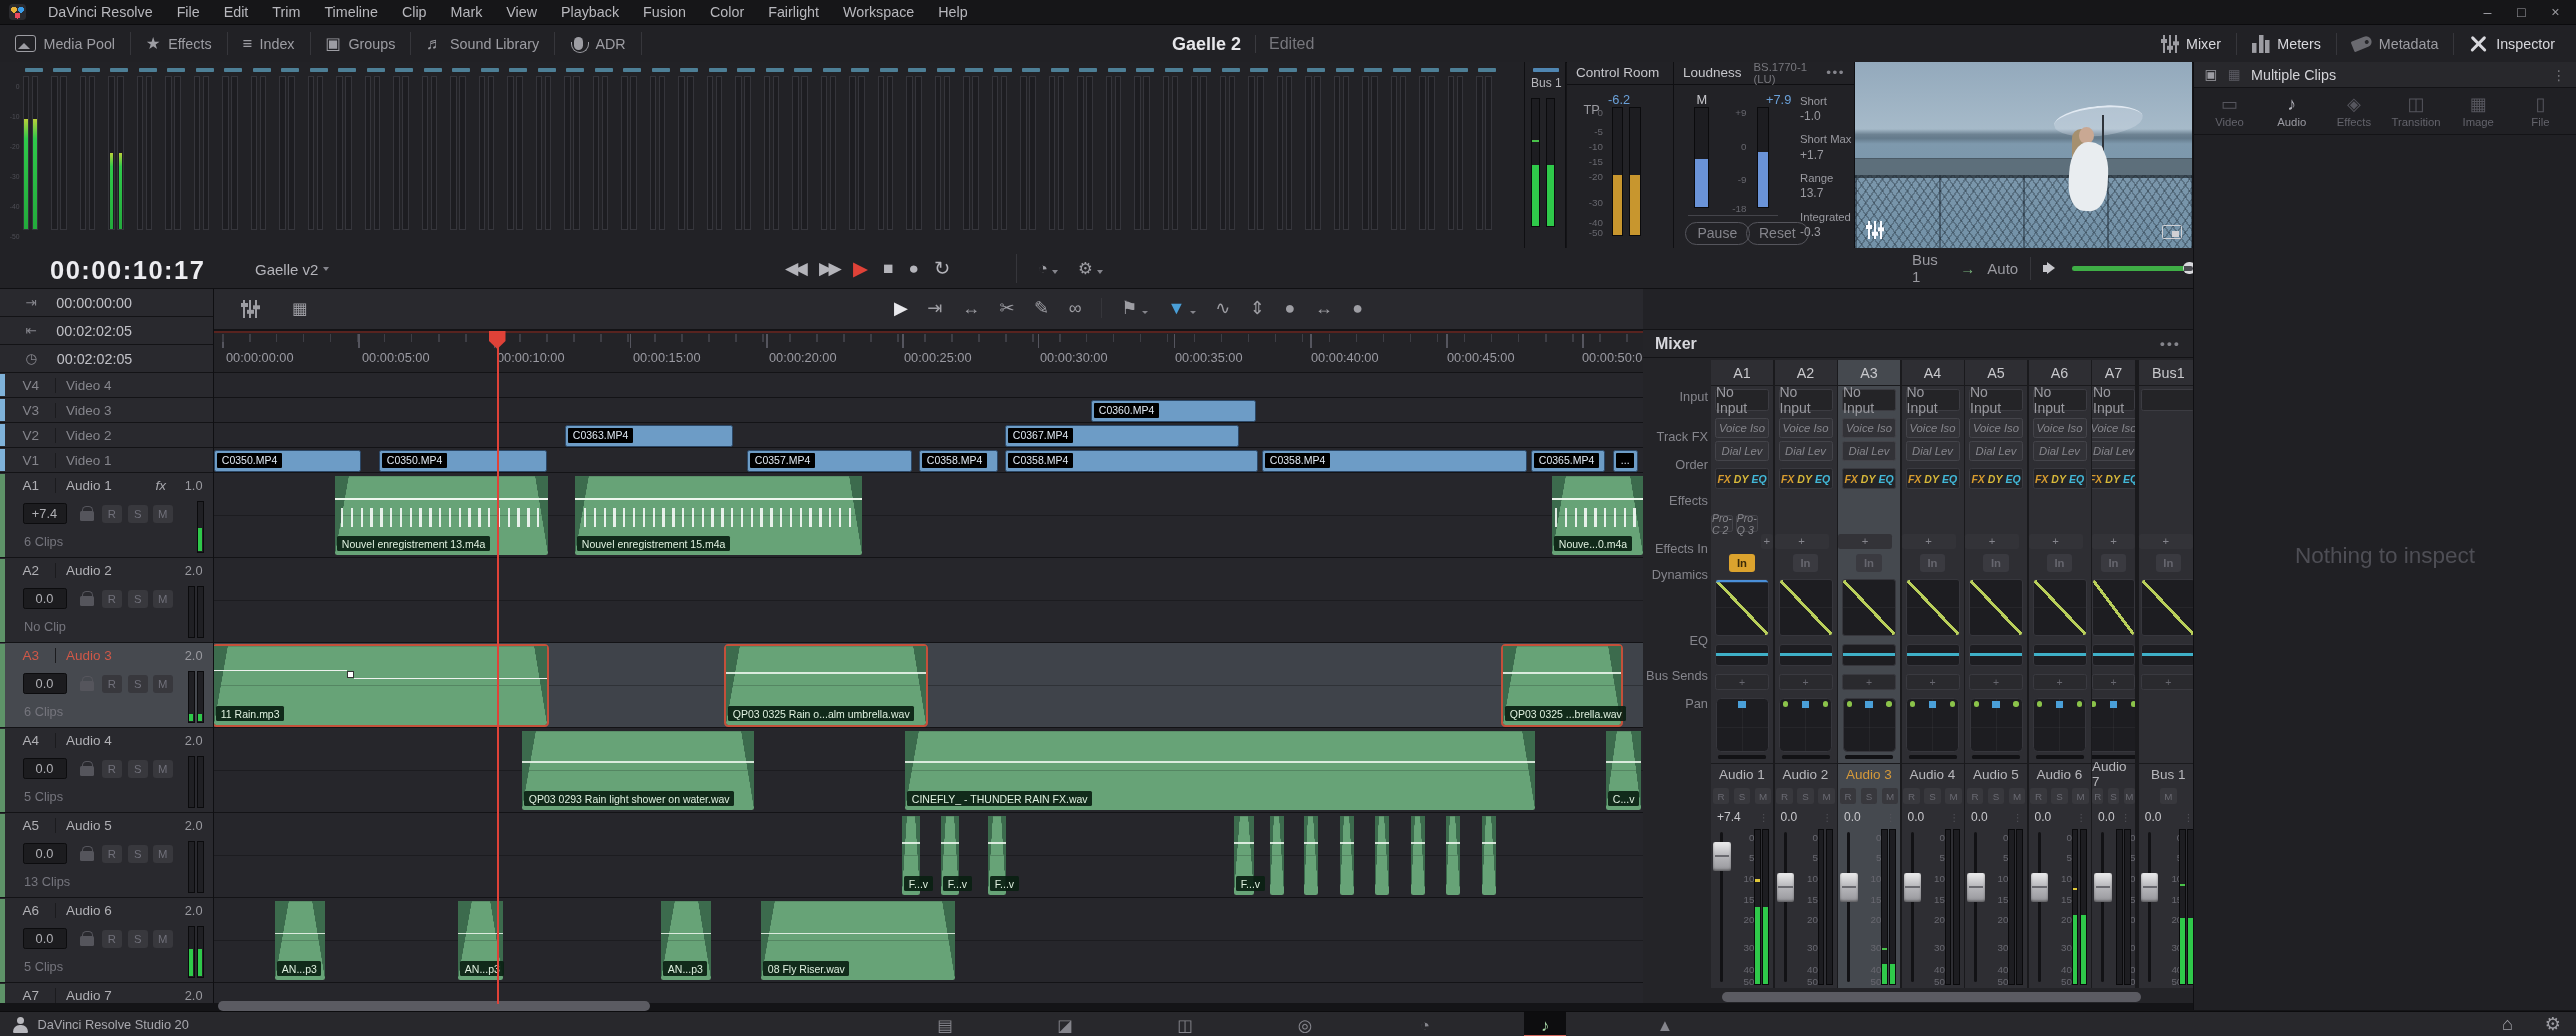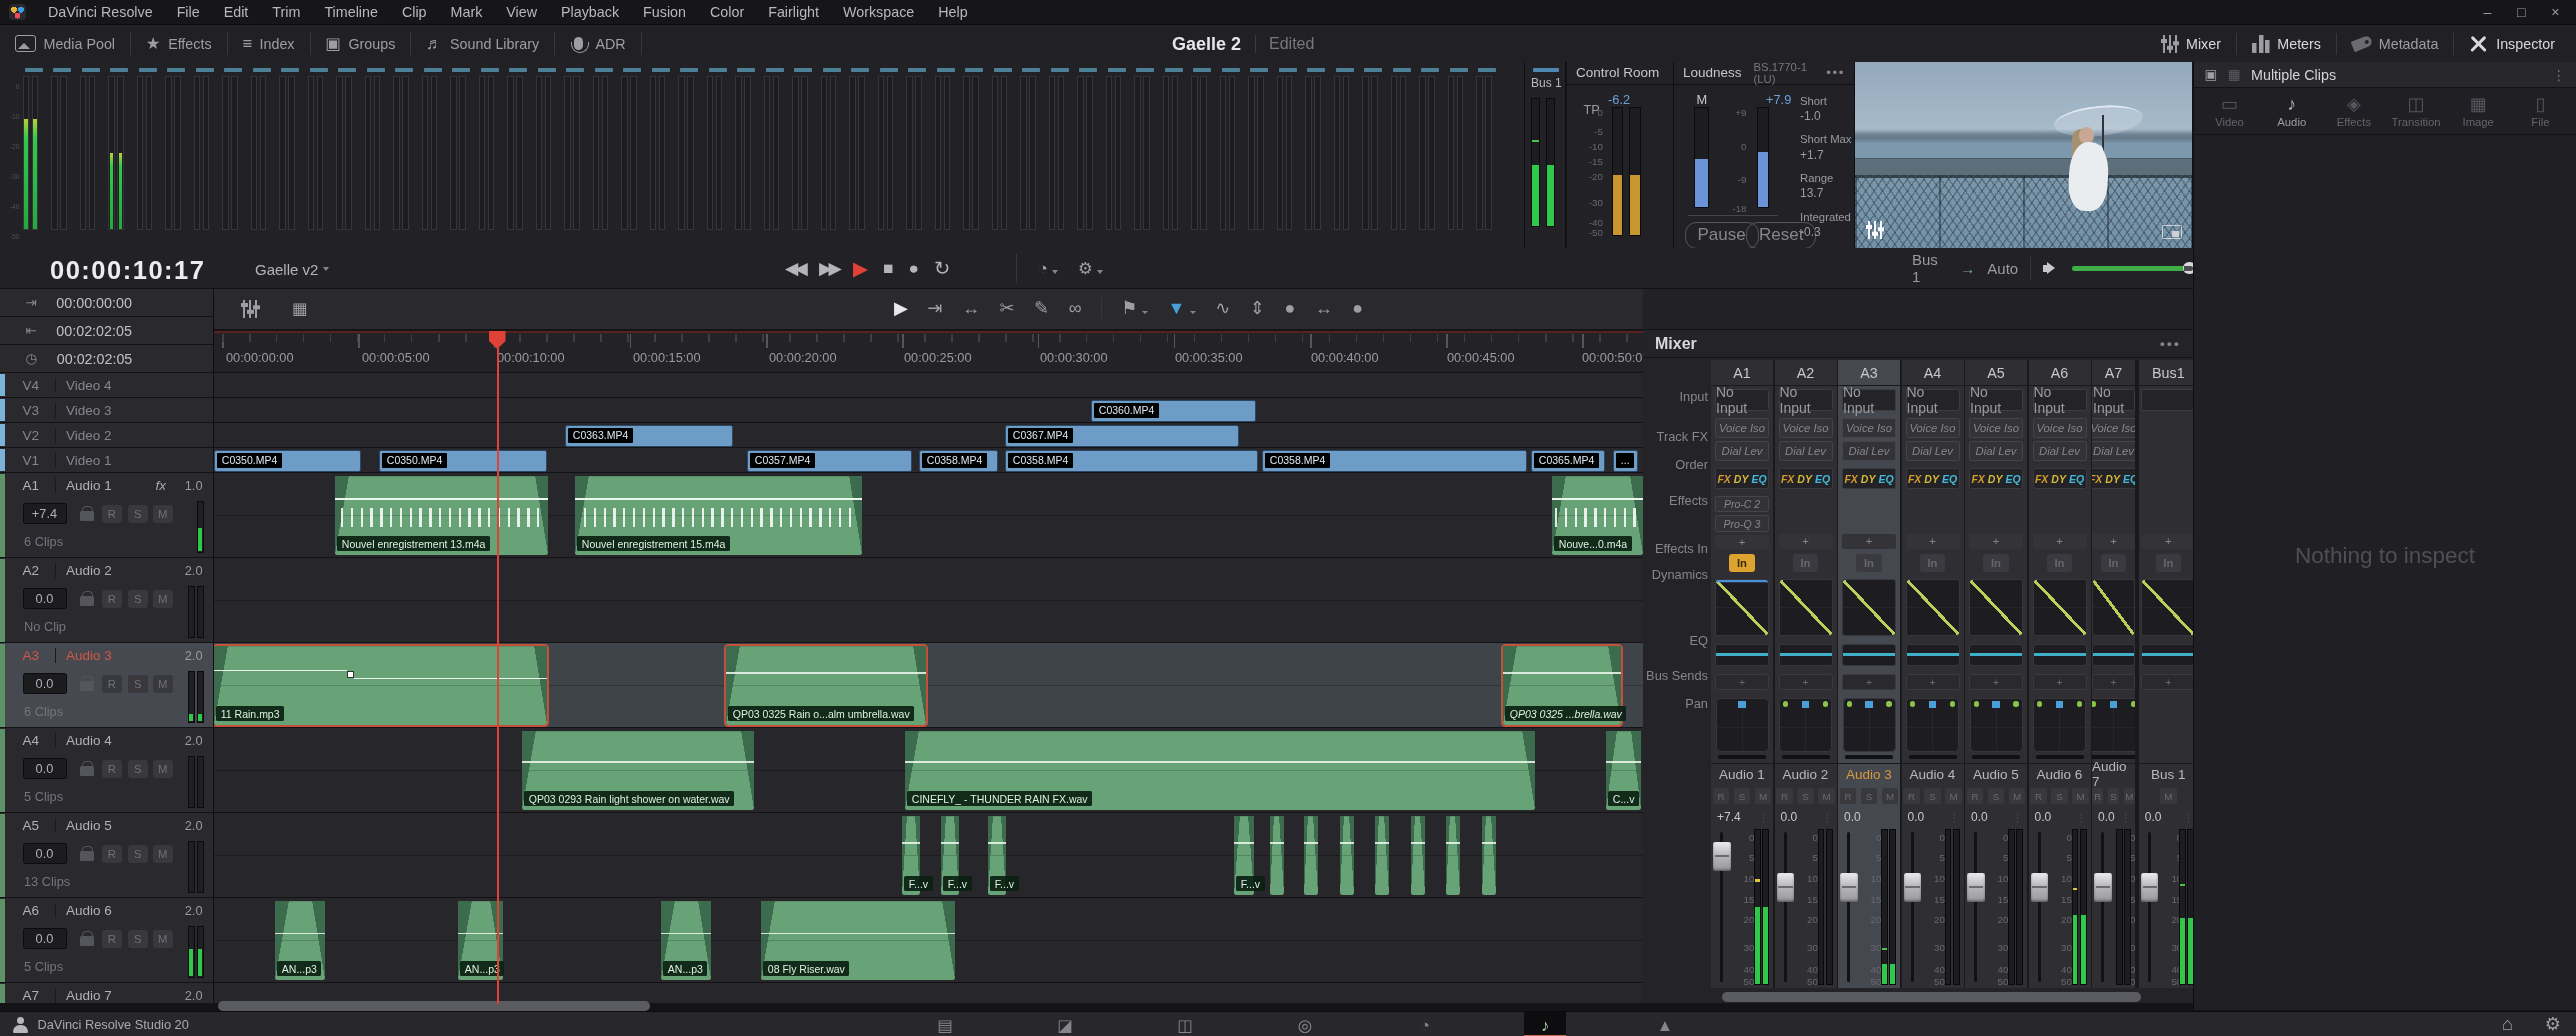--- a/index.html
+++ b/index.html
@@ -81,21 +81,21 @@
   .vm-fill{position:absolute;bottom:0;left:0;right:0;background:#2fc94a}
   .vm-peak{position:absolute;left:0;right:0;height:2.3px}
   #controlroom{left:1567px;width:107px;border-right:0.8px solid #0f0f12}
   .pt-head{height:22.5px;display:flex;align-items:center;padding:0 9px;font-size:13.5px;color:#c6c6cb;
     border-bottom:0.8px solid #0f0f12;gap:7.5px}
   .scale-col{position:absolute;font-size:9.8px;color:#67676e;text-align:right;width:22.5px}
   .scale-col div{position:absolute;right:0}
   #loudness{left:1674px;width:181px;border-right:0.8px solid #0f0f12}
   .blue{color:#6aa0d8}.yellow{color:#d7b93a}
   .loud-stat{position:absolute;font-size:11.3px;color:#9a9aa0}
-  .pill{border:1.5px solid #55555c;border-radius:11.3px;color:#85858c;font-size:17px;padding:2.3px 12px;display:inline-block}
+  .pill{border:1.5px solid #55555c;border-radius:11.3px;color:#85858c;font-size:14px;padding:2.3px 12px;display:inline-block}
   
   #viewer{position:absolute;left:1855px;top:62px;width:337px;height:186px;overflow:hidden;
     background:linear-gradient(180deg,#93a9bc 0%,#a6bac9 36%,#6d8292 39%,#647a8b 41%,#7e99ad 44%,#7392a8 100%)}
   #v-wall{position:absolute;left:0;top:96px;width:100%;height:19.5px;background:#5d6f7b;border-top:1.5px solid #4a5a66}
   #v-fence{position:absolute;left:0;top:113px;width:100%;height:73px;
     background:repeating-linear-gradient(55deg,rgba(22,32,42,.30) 0 1.5px,transparent 1.5px 6.8px),
                repeating-linear-gradient(-55deg,rgba(22,32,42,.30) 0 1.5px,transparent 1.5px 6.8px),
                repeating-linear-gradient(90deg,rgba(25,35,45,.45) 0 2.3px,transparent 2.3px 84px);
     border-top:3px solid rgba(30,40,50,.55)}
   #v-fig{position:absolute;left:194px;top:47px;width:90px;height:120px}
@@ -208,21 +208,21 @@
   .mid{height:26px;font-size:14.3px;color:#c8c8cc;border-bottom:0.8px solid #1a1a1d}
   .m-input{height:28.6px}
   .inputbox{width:54px;height:22px;background:#242427;border:0.8px solid #3c3c42;border-radius:2.3px;color:#9a9aa0;
     font-size:14px;display:flex;align-items:center;justify-content:center}
   .m-tfx{height:50px;flex-direction:column;gap:3.8px;justify-content:center}
   .tfxchip{width:54px;height:19.5px;background:#323237;border:0.8px solid #44444a;border-radius:2.3px;color:#86868c;
     font-size:11.3px;font-style:italic;display:flex;align-items:center;justify-content:center}
   .m-order{height:28px}
   .orderbox{width:54px;height:21px;background:#232327;border:0.8px solid #3a3a40;border-radius:2.3px;
     display:flex;align-items:center;justify-content:center;gap:3px;font-size:10.5px;font-weight:bold;font-style:italic}
-  .m-effects{height:59px;flex-direction:column;justify-content:flex-start;padding-top:3px;gap:3px}
+  .m-effects{height:59px;flex-direction:row;justify-content:flex-start;padding-top:3px;gap:3px}
   .fxchip{width:54px;height:17.3px;background:#323237;border:0.8px solid #44444a;border-radius:2.3px;color:#86868c;
     font-size:10.5px;font-style:italic;display:flex;align-items:center;justify-content:center}
   .plusbox{width:54px;height:14.3px;background:#333338;border-radius:2.3px;color:#85858c;font-size:11.3px;
     display:flex;align-items:center;justify-content:center;margin-top:auto;margin-bottom:3px}
   .m-fxin{height:22.5px}
   .inchip{width:25.5px;height:18px;border-radius:3px;background:#3a3a40;color:#66666e;font-size:11.3px;font-weight:bold;
     display:flex;align-items:center;justify-content:center}
   .inchip.on{background:#dca32e;color:#3a2a08}
   .m-dyn{height:66px}
   .dynpad{width:54px;height:57px;background:#1d1d21;border:0.8px solid #36363c;border-radius:3px;
@@ -1154,21 +1154,21 @@
       <div class="aclip sel" style="left: 0px; width: 333px;">
         <div class="auto1"></div>
         <div class="auto2"></div>
         <div class="autoh"></div>
         <div class="achip">11 Rain.mp3</div>
       </div>
       <div class="aclip sel" style="left: 512px; width: 200px;">
         <div class="gainline" style="top: 33%;"></div>
         <div class="achip">QP03 0325 Rain o...alm umbrella.wav</div>
       </div>
-      <div class="aclip sel" style="left: 1289px; width: 118px; font-style: italic;">
+      <div class="aclip sel" style="left: 1289px; width: 118px;">
         <div class="gainline" style="top: 33%;"></div>
         <div class="achip">QP03 0325 ...brella.wav</div>
       </div>
     </div>
     <div class="arow">
       <div class="aclip" style="left: 308px; width: 232px;">
         <div class="gainline" style="top: 38%;"></div>
         <div class="achip">QP03 0293 Rain light shower on water.wav</div>
       </div>
       <div class="aclip" style="left: 691px; width: 630px;">

